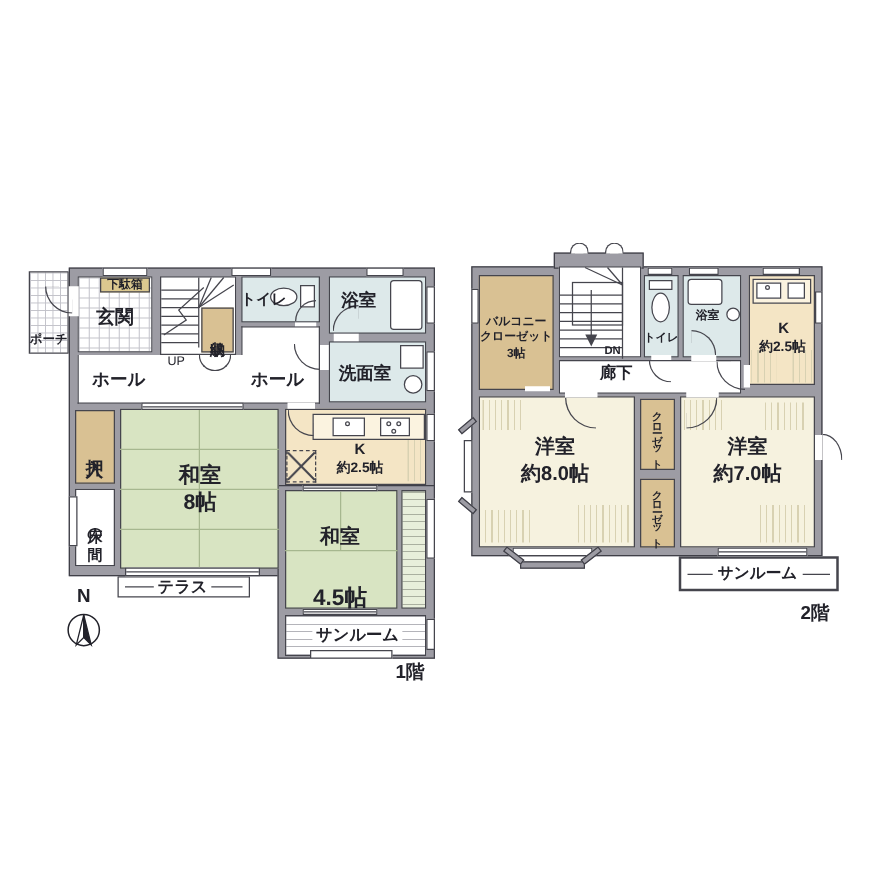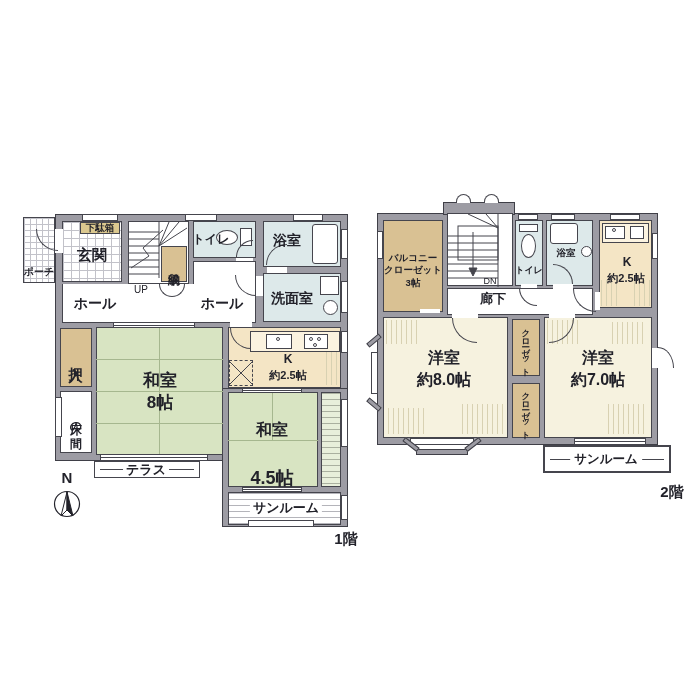--- a/index.html
+++ b/index.html
@@ -147,21 +147,21 @@
     <div class="vlbl" style="left:76px;top:357px;font-size:14px;">押入</div>
     <div class="vlbl" style="left:76px;top:421px;font-size:12px;">床の間</div>
     <div class="lbl" style="left:160px;top:380px;font-size:17px;">和室</div>
     <div class="lbl" style="left:160px;top:402px;font-size:17px;">8帖</div>
     <div class="lbl" style="left:288px;top:359px;font-size:12px;">K</div>
     <div class="lbl" style="left:288px;top:375px;font-size:11px;">約2.5帖</div>
     <div class="lbl" style="left:272px;top:430px;font-size:16px;">和室</div>
     <div class="lbl" style="left:272px;top:478px;font-size:18px;">4.5帖</div>
     <div class="lbl" style="left:146px;top:469px;font-size:13px;background:#fff;padding:0 3px;">テラス</div>
     <div class="labelbox" style="left:286px;top:508px;font-size:13px;">サンルーム</div>
-    <div class="lbl" style="left:346px;top:538px;font-size:15px;">1階</div>
+    <div class="lbl" style="left:328px;top:538px;font-size:15px;">1階</div>
 
     <div class="lbl" style="left:67px;top:477px;font-size:15px;">N</div>
     <svg style="left:53px;top:490px;" width="28" height="28" viewBox="0 0 28 28">
       <circle cx="14" cy="14" r="12.5" fill="#fff" stroke="#22222a" stroke-width="1.2"></circle>
       <polygon points="14,2 8,26 14,20" fill="#fff" stroke="#22222a" stroke-width="1"></polygon>
       <polygon points="14,2 20,26 14,20" fill="#22222a" stroke="#22222a" stroke-width="1"></polygon>
     </svg>
   </div>
 
   <div>
@@ -250,29 +250,29 @@
     <div class="arc arc-tr" style="left:553px;top:264px;width:20px;height:20px;"></div>
     <div class="gap" style="left:595px;top:292px;width:5px;height:18px;"></div>
     <div class="arc arc-bl" style="left:573px;top:289px;width:23px;height:23px;"></div>
     <div class="gap" style="left:521px;top:284px;width:16px;height:4px;"></div>
     <div class="arc arc-bl" style="left:519px;top:288px;width:18px;height:18px;"></div>
     <div class="gap" style="left:420px;top:309px;width:20px;height:4px;"></div>
 
     <div class="lbl" style="left:413px;top:258px;font-size:9.5px;">バルコニー</div>
     <div class="lbl" style="left:413px;top:270px;font-size:9.5px;">クローゼット</div>
     <div class="lbl" style="left:413px;top:283px;font-size:9.5px;">3帖</div>
-    <div class="lbl" style="left:490px;top:281px;font-size:9px;font-weight:normal;">DN</div>
+    <div class="lbl" style="left:490px;top:281px;font-size:9px;font-weight:bold;">DN</div>
     <div class="lbl" style="left:493px;top:298px;font-size:13px;">廊下</div>
     <div class="lbl" style="left:529px;top:270px;font-size:9px;">トイレ</div>
     <div class="lbl" style="left:566px;top:253px;font-size:9.5px;">浴室</div>
     <div class="lbl" style="left:627px;top:262px;font-size:12px;">K</div>
     <div class="lbl" style="left:626px;top:278px;font-size:11px;">約2.5帖</div>
     <div class="lbl" style="left:444px;top:358px;font-size:16px;">洋室</div>
     <div class="lbl" style="left:444px;top:380px;font-size:16px;">約8.0帖</div>
     <div class="vlbl" style="left:526px;top:347px;font-size:8.5px;letter-spacing:0;">クローゼット</div>
     <div class="vlbl" style="left:526px;top:410px;font-size:8.5px;letter-spacing:0;">クローゼット</div>
     <div class="lbl" style="left:598px;top:358px;font-size:16px;">洋室</div>
     <div class="lbl" style="left:598px;top:380px;font-size:16px;">約7.0帖</div>
     <div class="lbl" style="left:606px;top:459px;font-size:12.5px;background:#fff;padding:0 4px;">サンルーム</div>
-    <div class="lbl" style="left:652px;top:491px;font-size:15px;margin-left:20px;">2階</div>
+    <div class="lbl" style="left:652px;top:491px;font-size:15px;">2階</div>
   </div>
 
 </div>
 
 </body></html>

